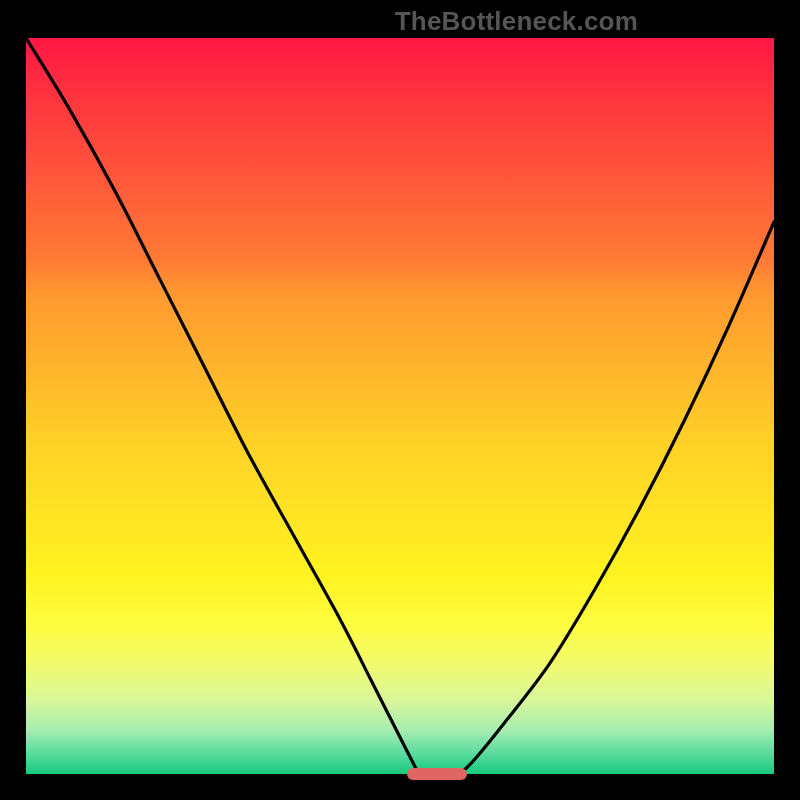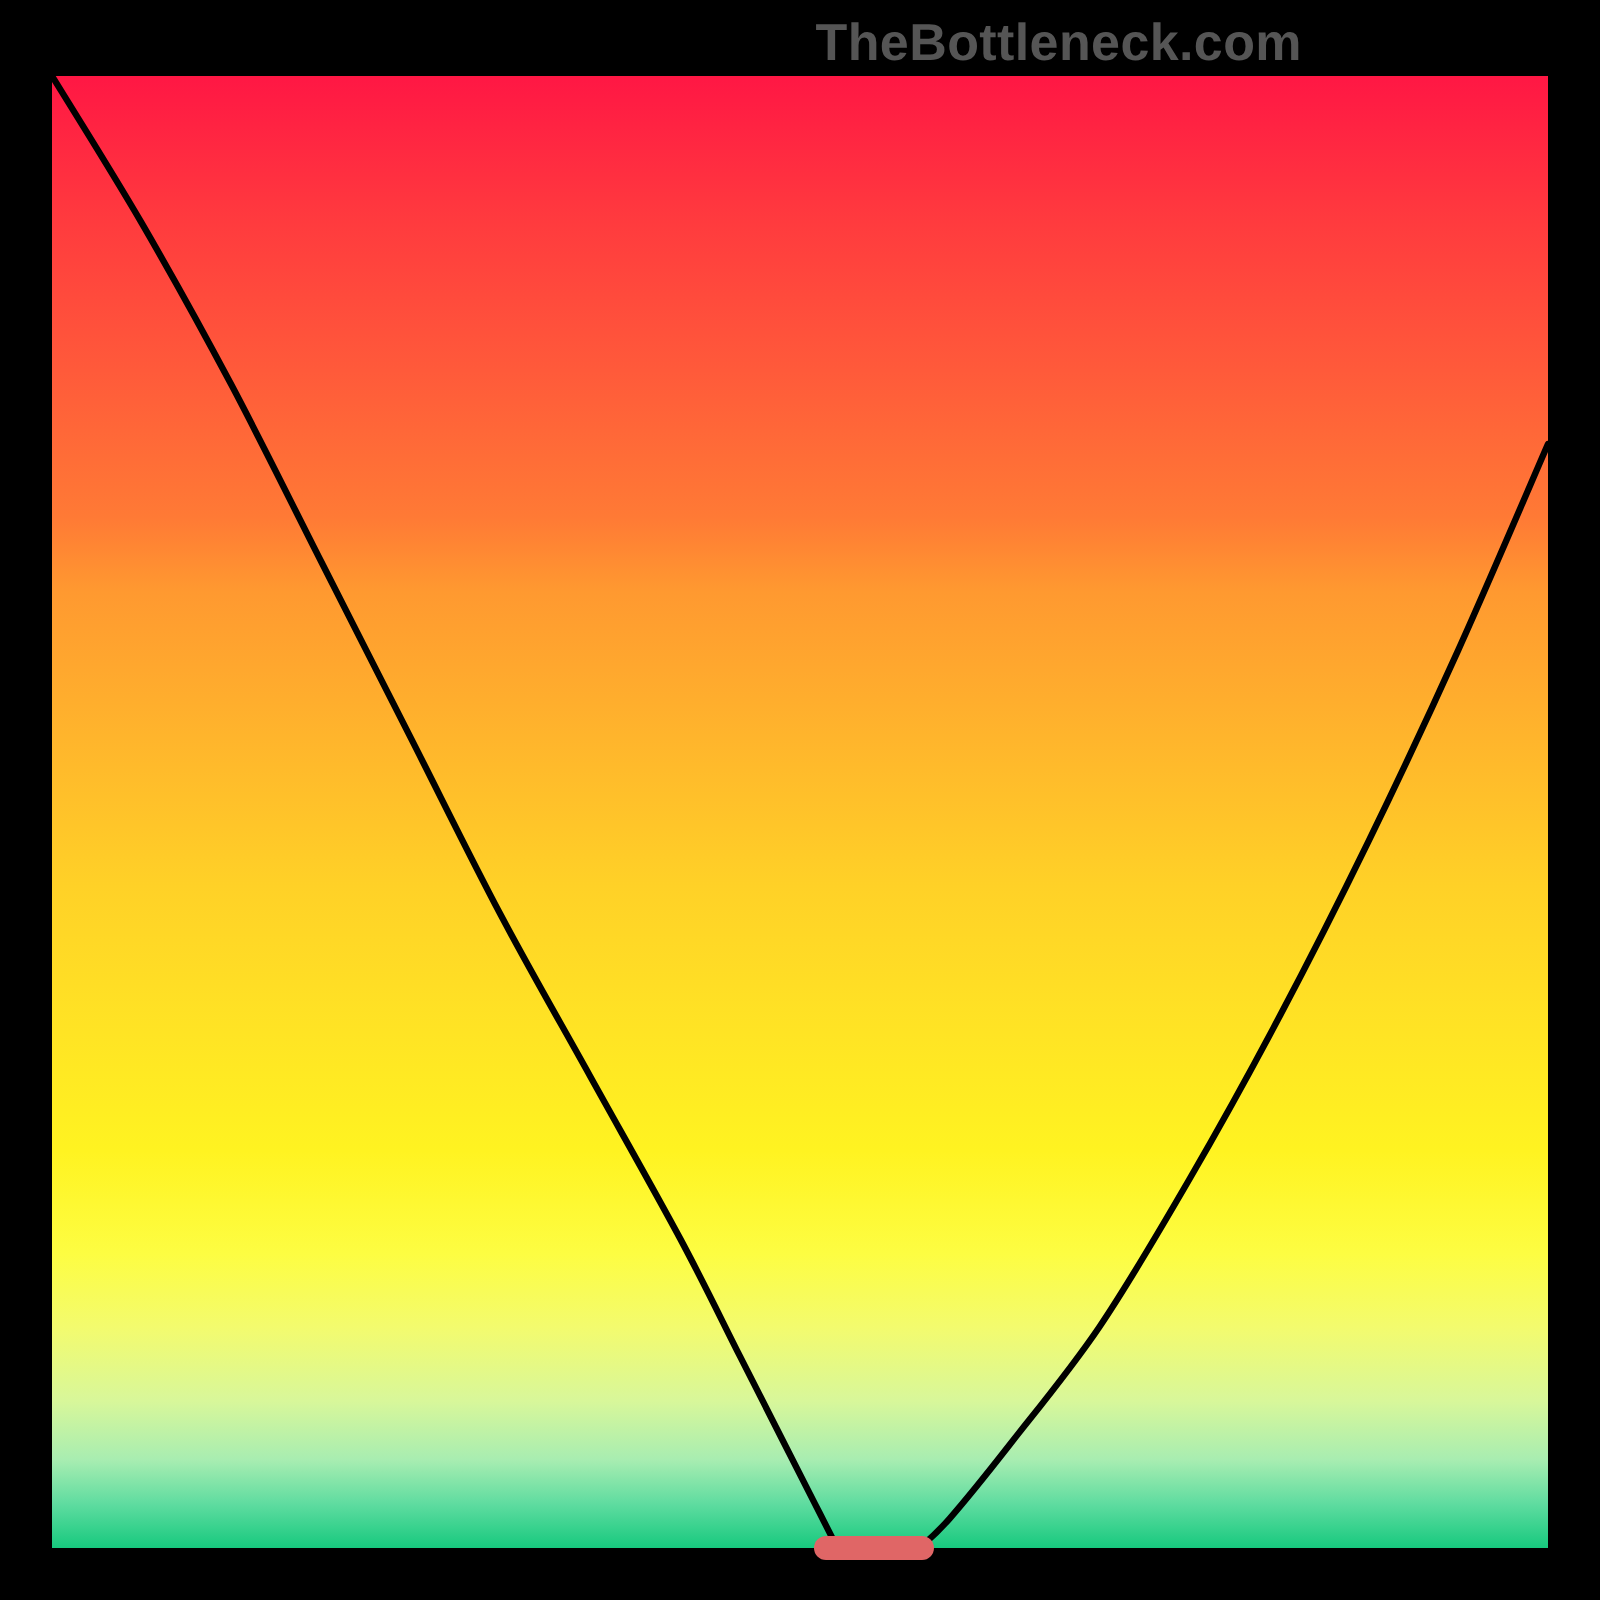--- a/index.html
+++ b/index.html
@@ -9,21 +9,20 @@
     height: 800px;
     background: #000;
     font-family: Arial, Helvetica, sans-serif;
     overflow: hidden;
   }
   .frame {
     position: relative;
     width: 652px;
     height: 800px;
     background: #000;
-    padding-left: 13px;
   }
   .attribution {
     position: absolute;
     top: 6px;
     right: 14px;
     color: #555;
     font-size: 26px;
     font-weight: 600;
     letter-spacing: 0.2px;
     z-index: 5;

